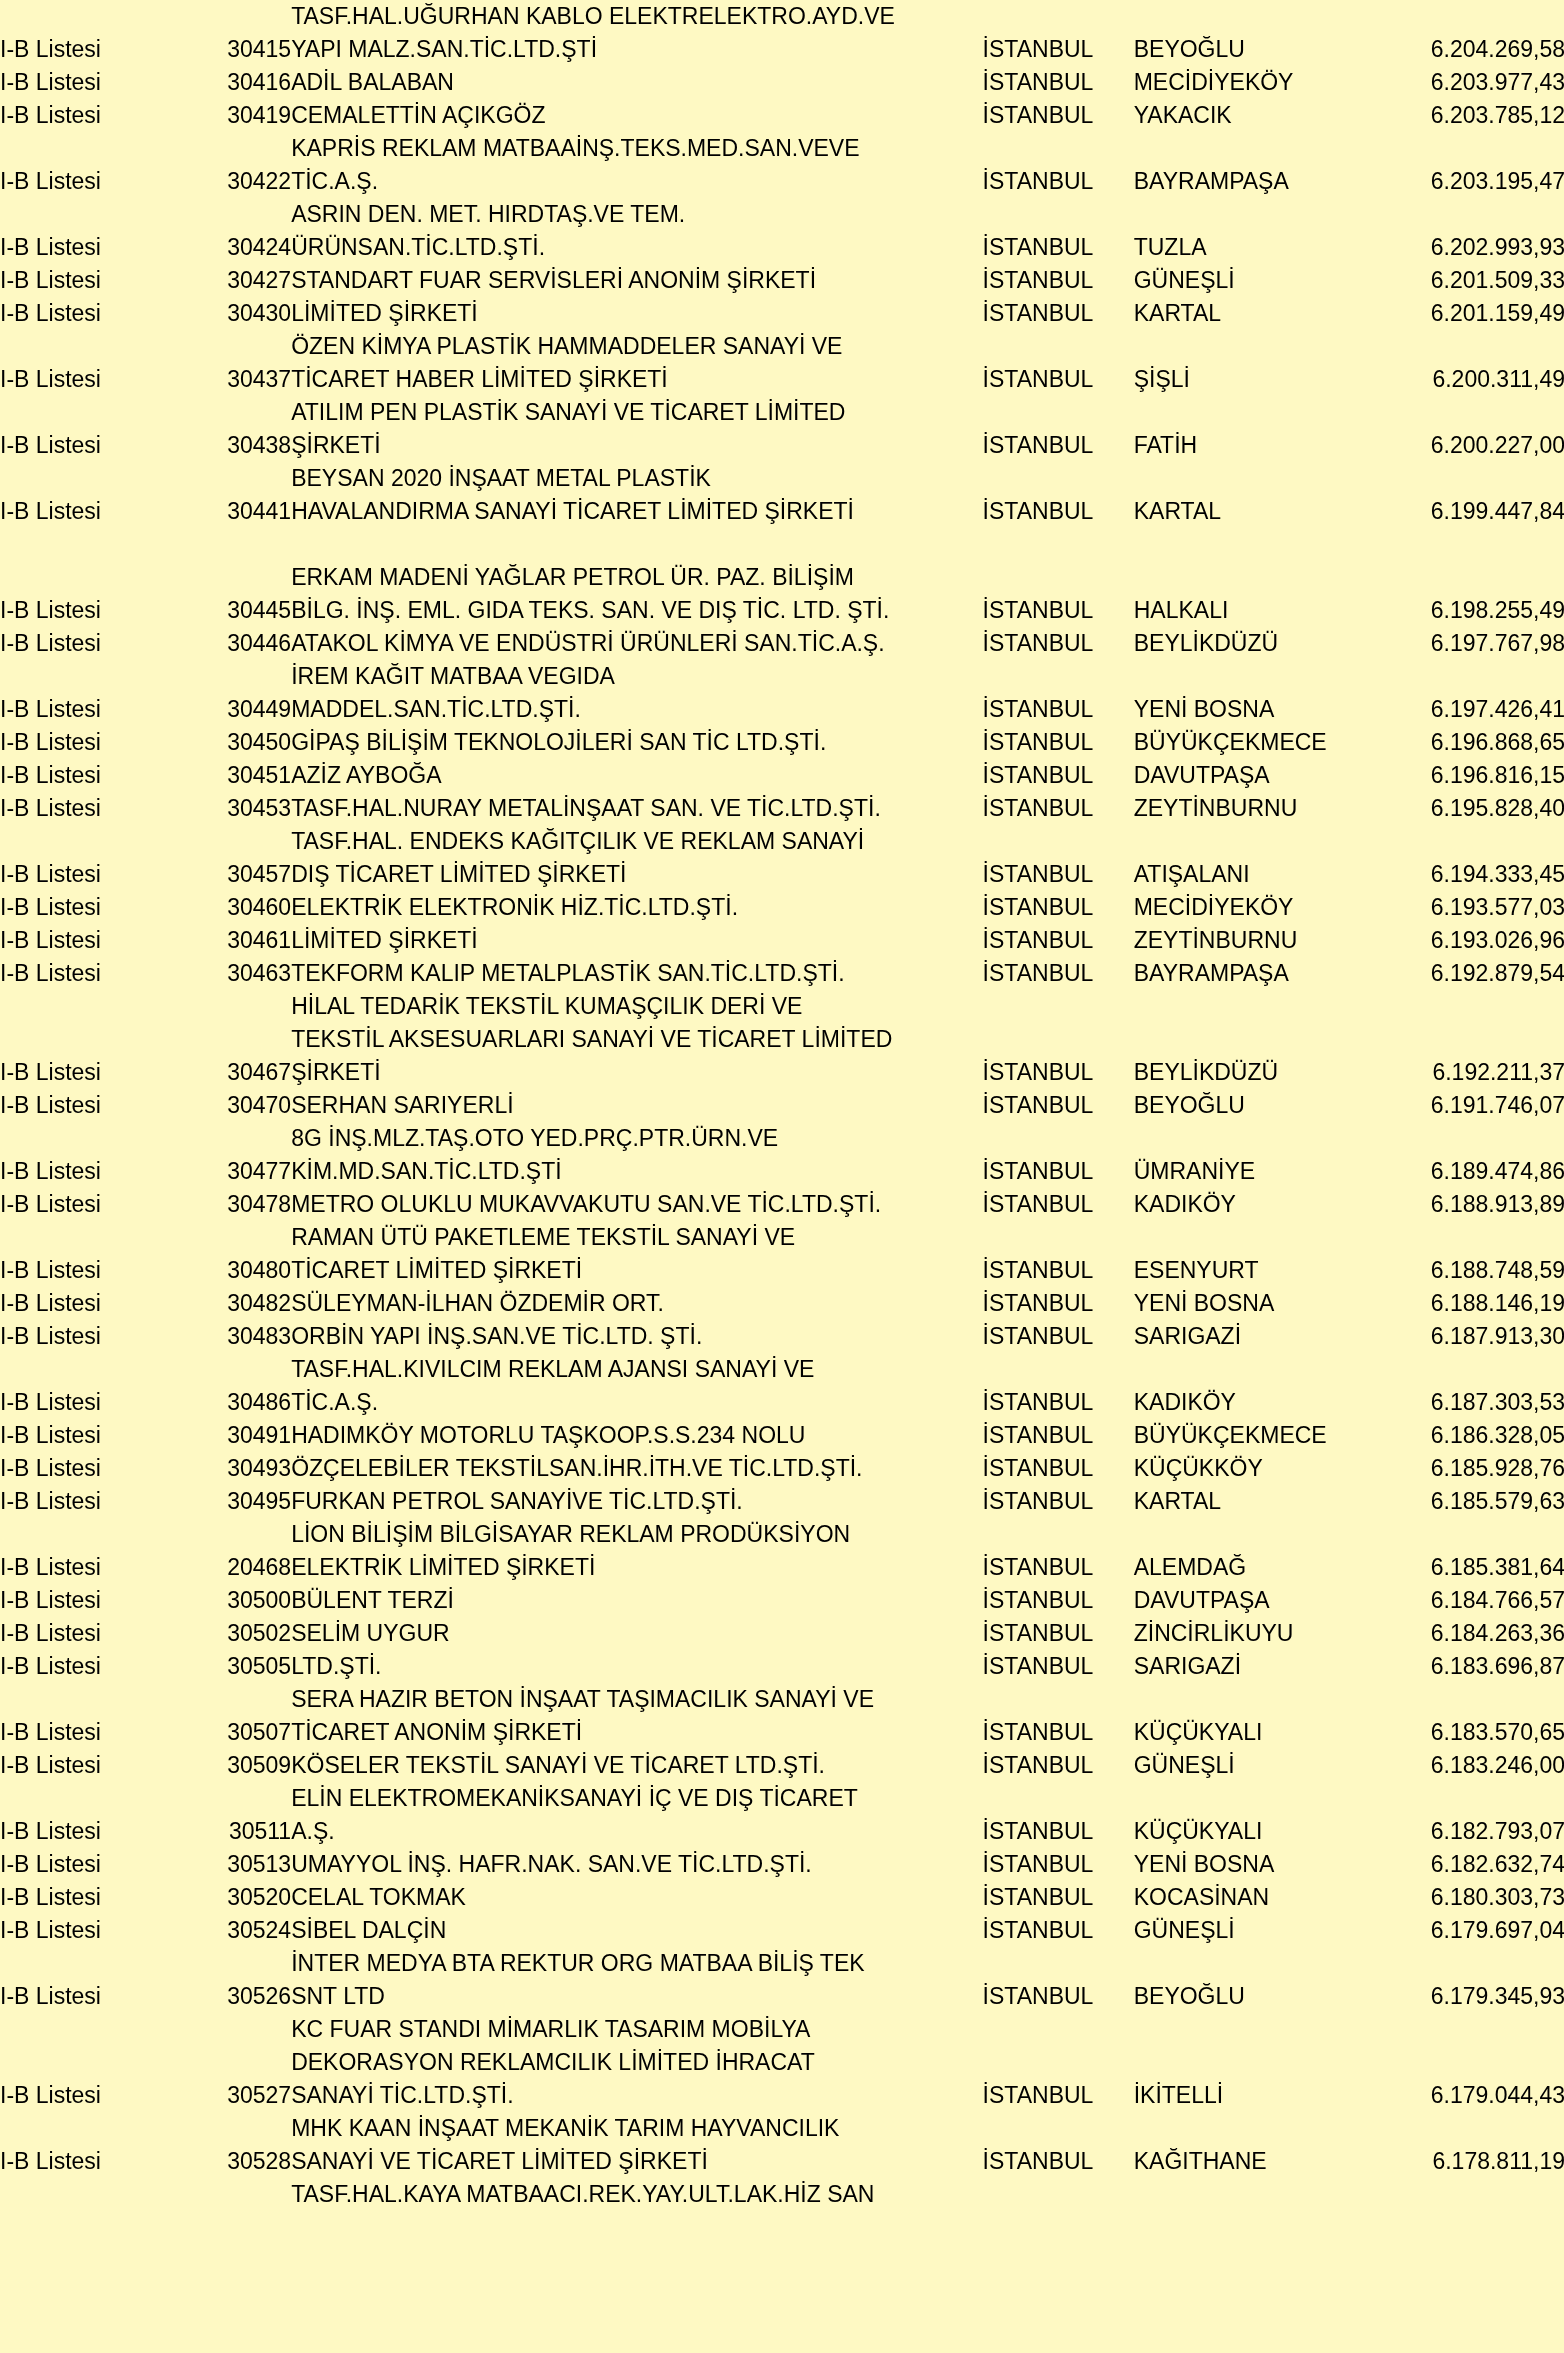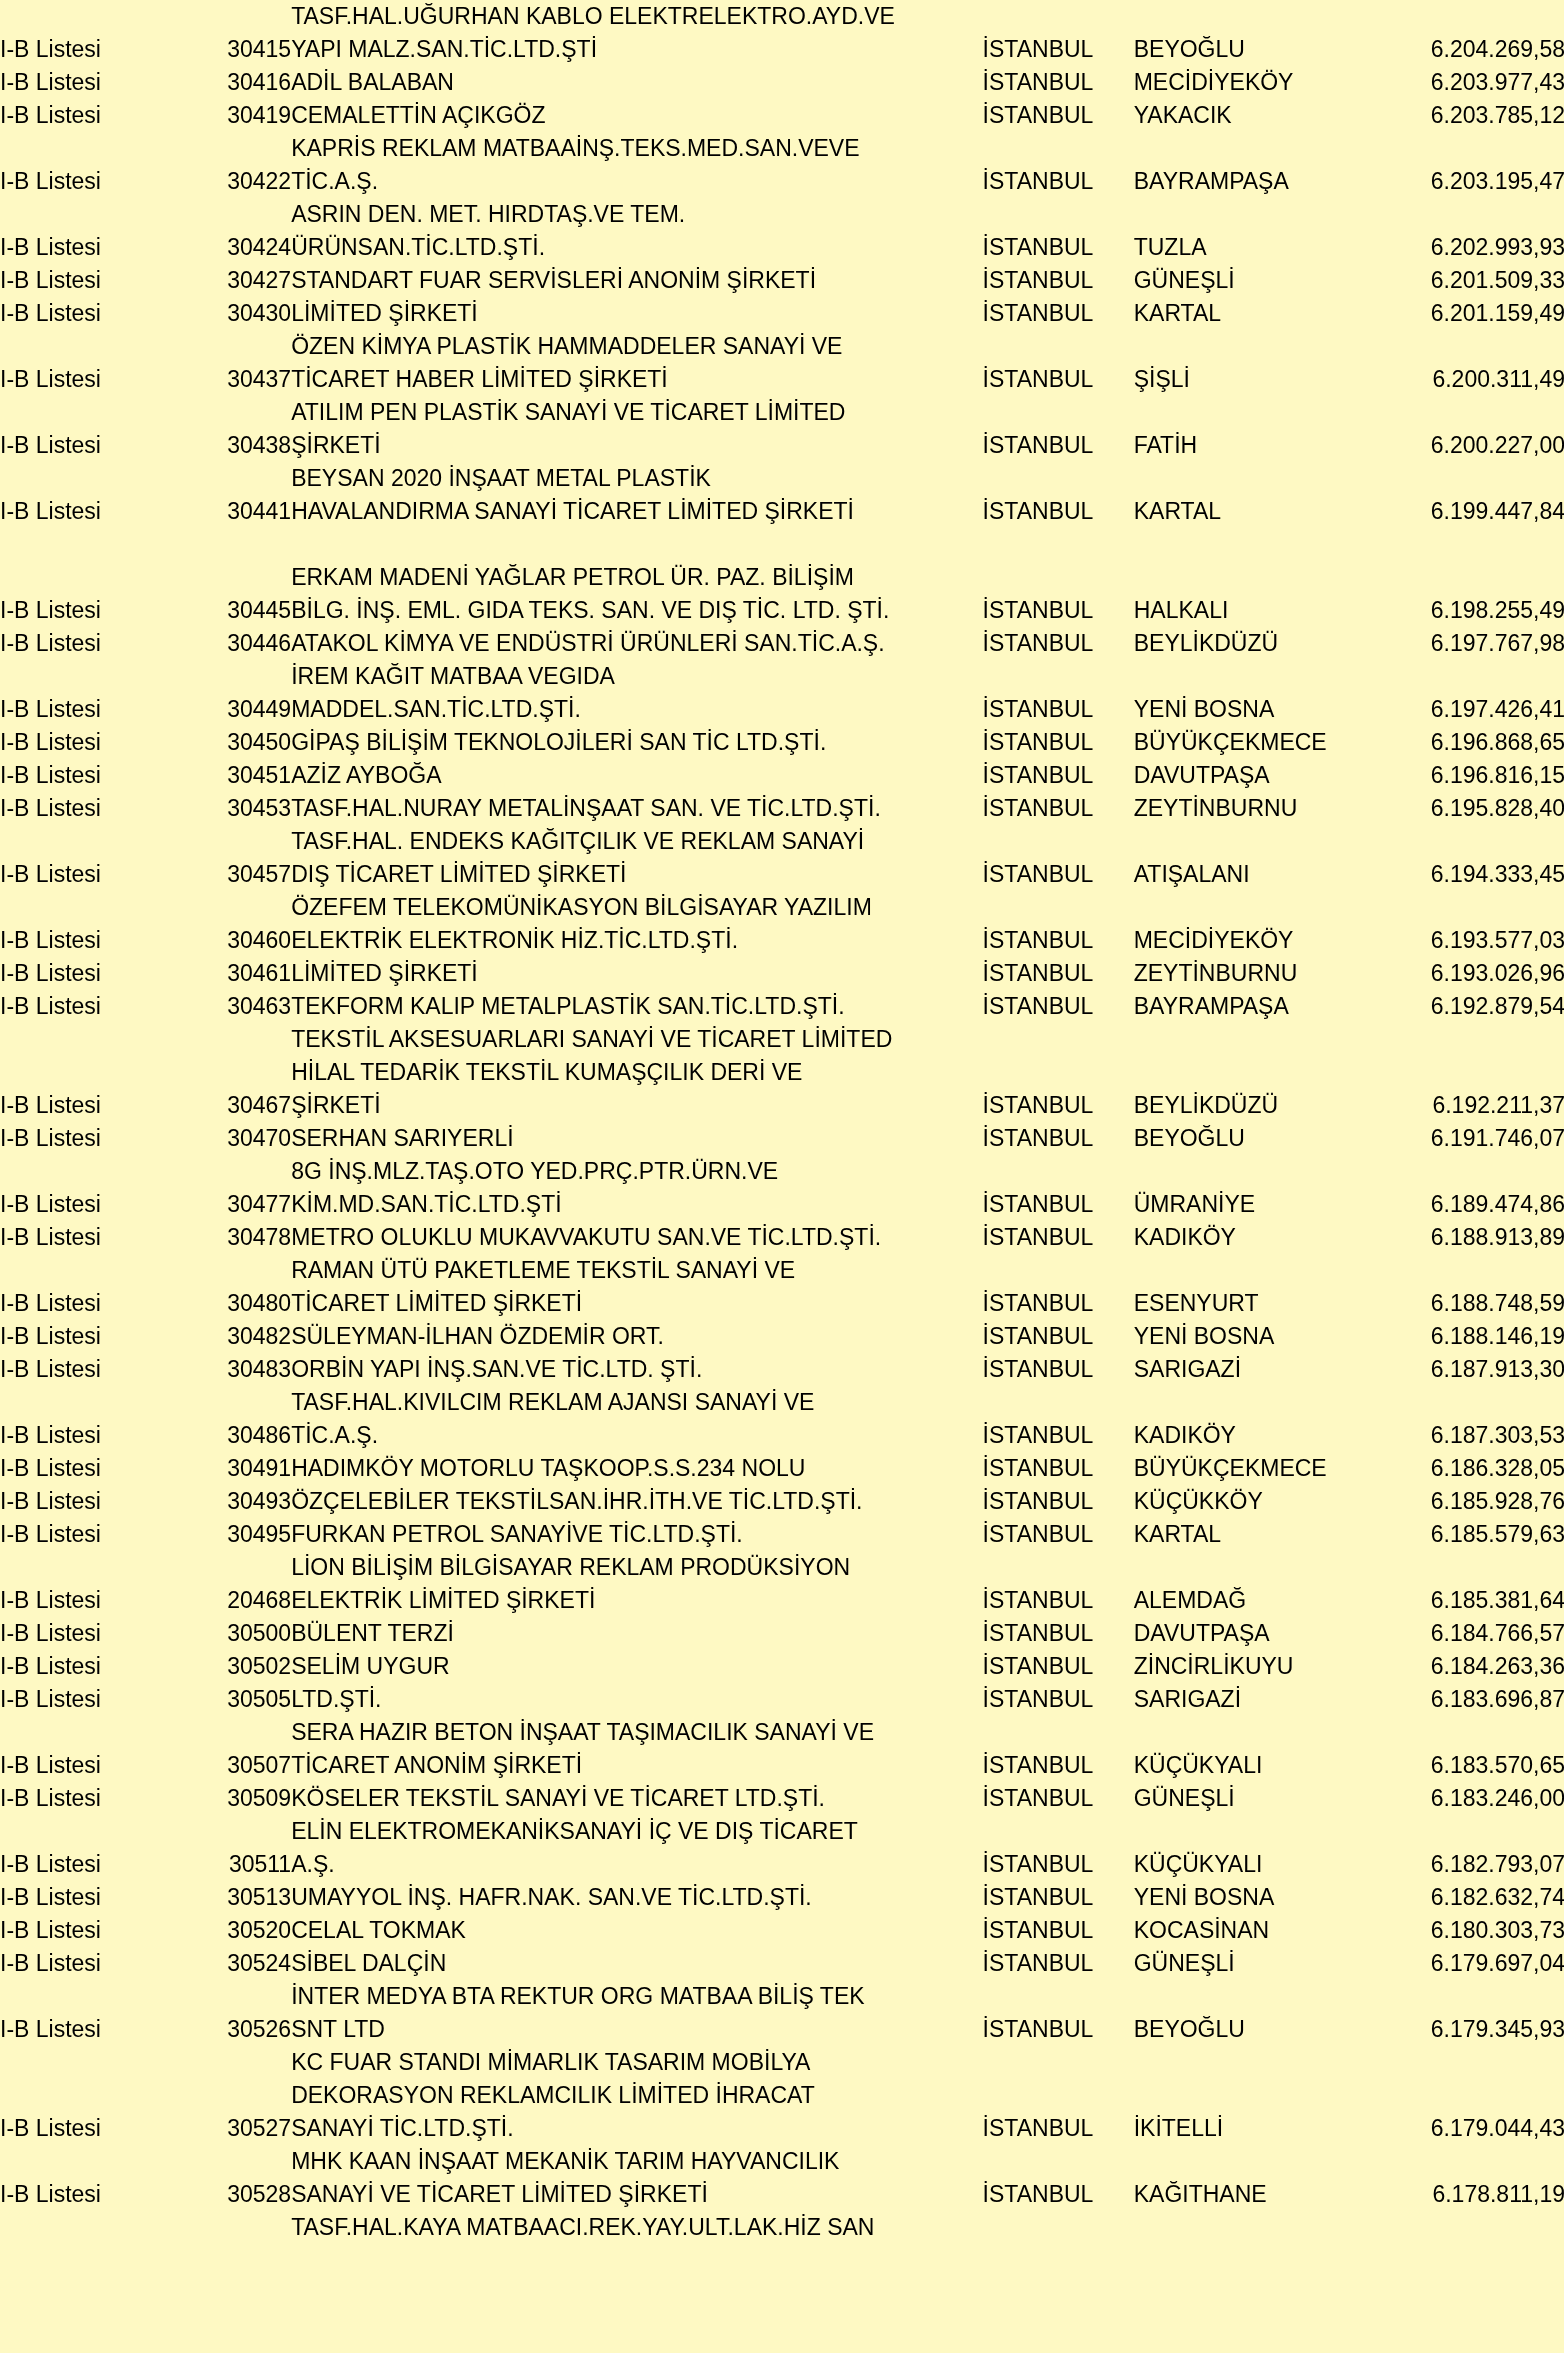--- a/index.html
+++ b/index.html
@@ -278,28 +278,20 @@
           <td class="amt">&nbsp;</td>
         </tr>
         <tr class="row">
           <td class="list">I-B Listesi</td>
           <td class="num">30457</td>
           <td class="name">DIŞ TİCARET LİMİTED ŞİRKETİ</td>
           <td class="prov">İSTANBUL</td>
           <td class="dist">ATIŞALANI</td>
           <td class="amt">6.194.333,45</td>
         </tr>
-        <tr class="cont">
-          <td class="list">&nbsp;</td>
-          <td class="num">&nbsp;</td>
-          <td class="name">ÖZEFEM TELEKOMÜNİKASYON BİLGİSAYAR YAZILIM</td>
-          <td class="prov">&nbsp;</td>
-          <td class="dist">&nbsp;</td>
-          <td class="amt">&nbsp;</td>
-        </tr>
         <tr class="row">
           <td class="list">I-B Listesi</td>
           <td class="num">30460</td>
           <td class="name">ELEKTRİK ELEKTRONİK HİZ.TİC.LTD.ŞTİ.</td>
           <td class="prov">İSTANBUL</td>
           <td class="dist">MECİDİYEKÖY</td>
           <td class="amt">6.193.577,03</td>
         </tr>
         <tr class="row">
           <td class="list">I-B Listesi</td>
@@ -313,29 +305,29 @@
           <td class="list">I-B Listesi</td>
           <td class="num">30463</td>
           <td class="name">TEKFORM KALIP METALPLASTİK SAN.TİC.LTD.ŞTİ.</td>
           <td class="prov">İSTANBUL</td>
           <td class="dist">BAYRAMPAŞA</td>
           <td class="amt">6.192.879,54</td>
         </tr>
         <tr class="cont">
           <td class="list">&nbsp;</td>
           <td class="num">&nbsp;</td>
+          <td class="name">HİLAL TEDARİK TEKSTİL KUMAŞÇILIK DERİ VE</td>
+          <td class="prov">&nbsp;</td>
+          <td class="dist">&nbsp;</td>
+          <td class="amt">&nbsp;</td>
+        </tr>
+        <tr class="cont">
+          <td class="list">&nbsp;</td>
+          <td class="num">&nbsp;</td>
           <td class="name">TEKSTİL AKSESUARLARI SANAYİ VE TİCARET LİMİTED</td>
-          <td class="prov">&nbsp;</td>
-          <td class="dist">&nbsp;</td>
-          <td class="amt">&nbsp;</td>
-        </tr>
-        <tr class="cont">
-          <td class="list">&nbsp;</td>
-          <td class="num">&nbsp;</td>
-          <td class="name">HİLAL TEDARİK TEKSTİL KUMAŞÇILIK DERİ VE</td>
           <td class="prov">&nbsp;</td>
           <td class="dist">&nbsp;</td>
           <td class="amt">&nbsp;</td>
         </tr>
         <tr class="row">
           <td class="list">I-B Listesi</td>
           <td class="num">30467</td>
           <td class="name">ŞİRKETİ</td>
           <td class="prov">İSTANBUL</td>
           <td class="dist">BEYLİKDÜZÜ</td>

